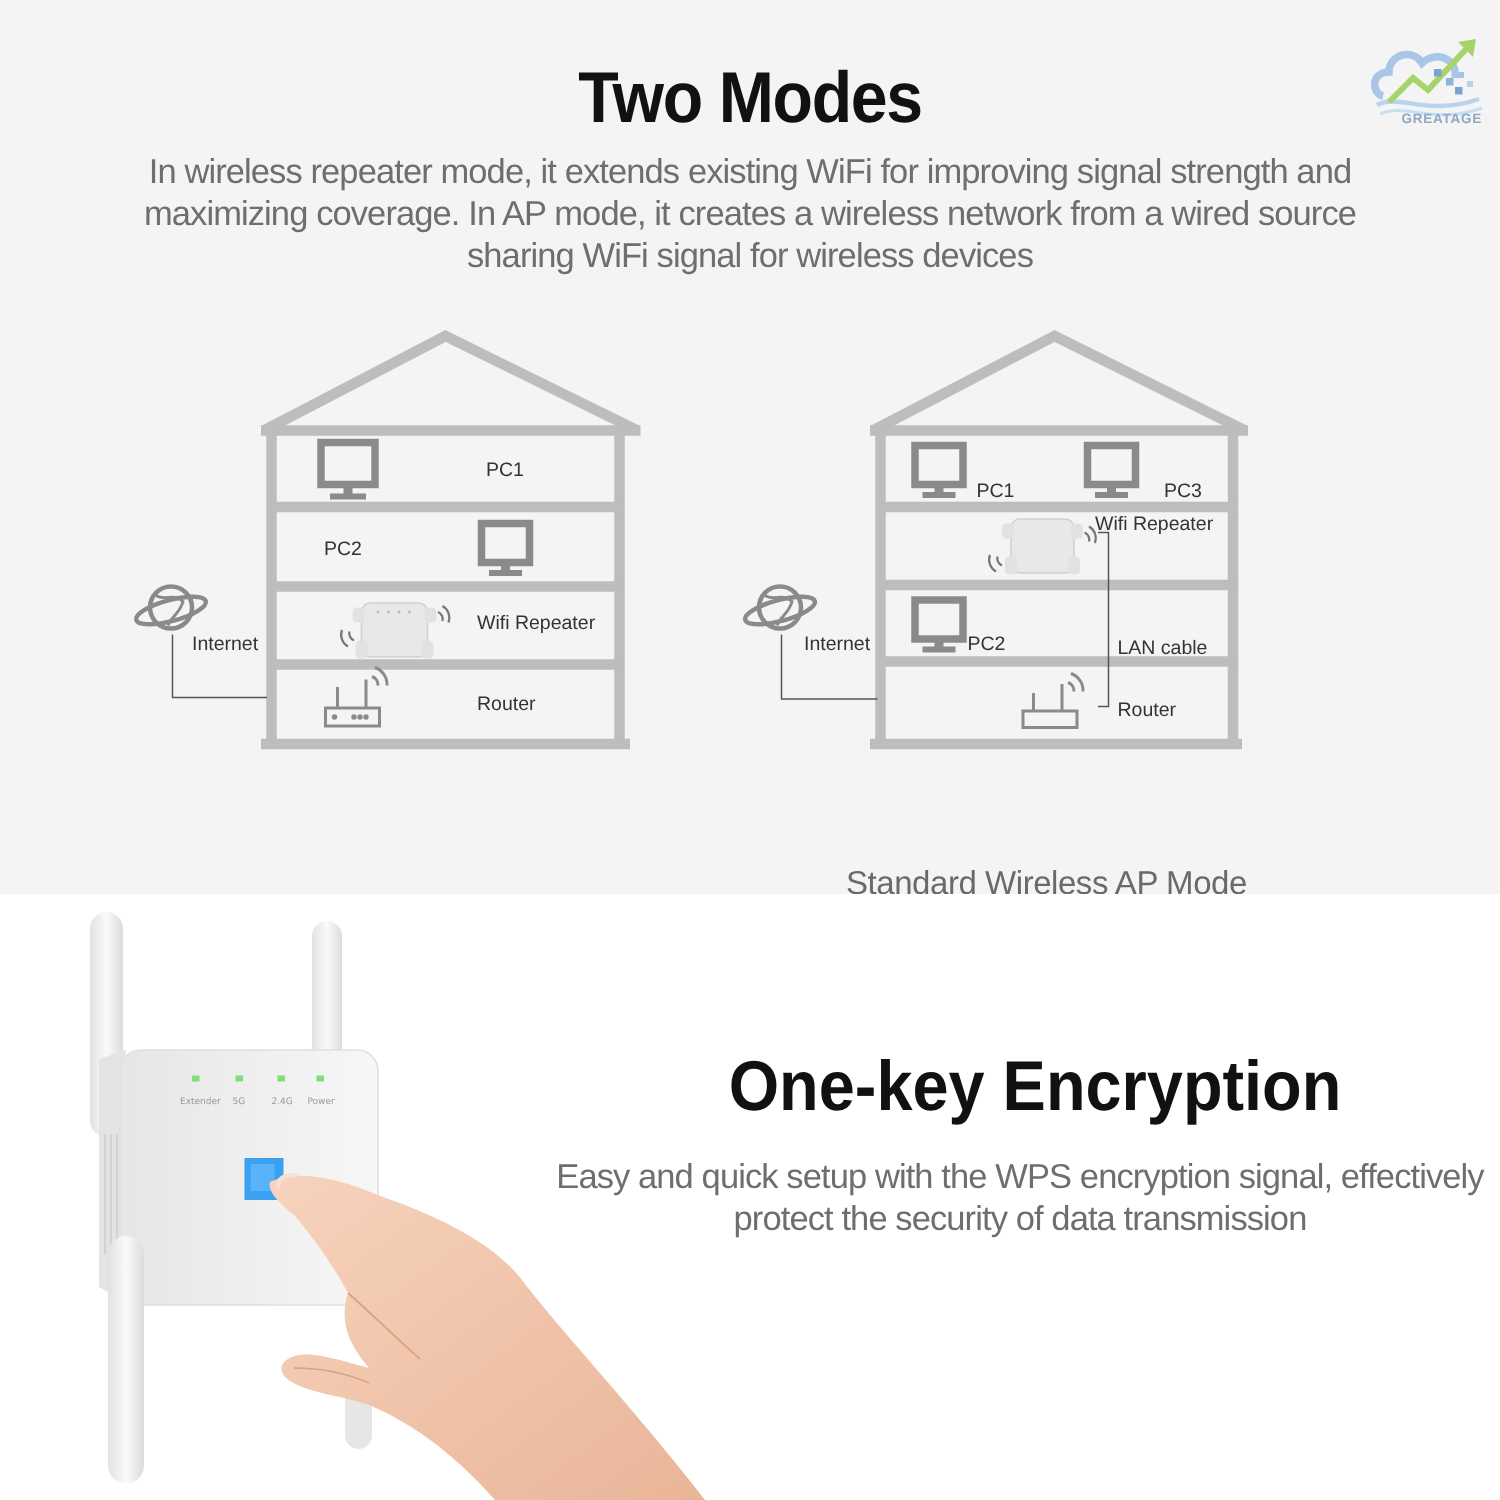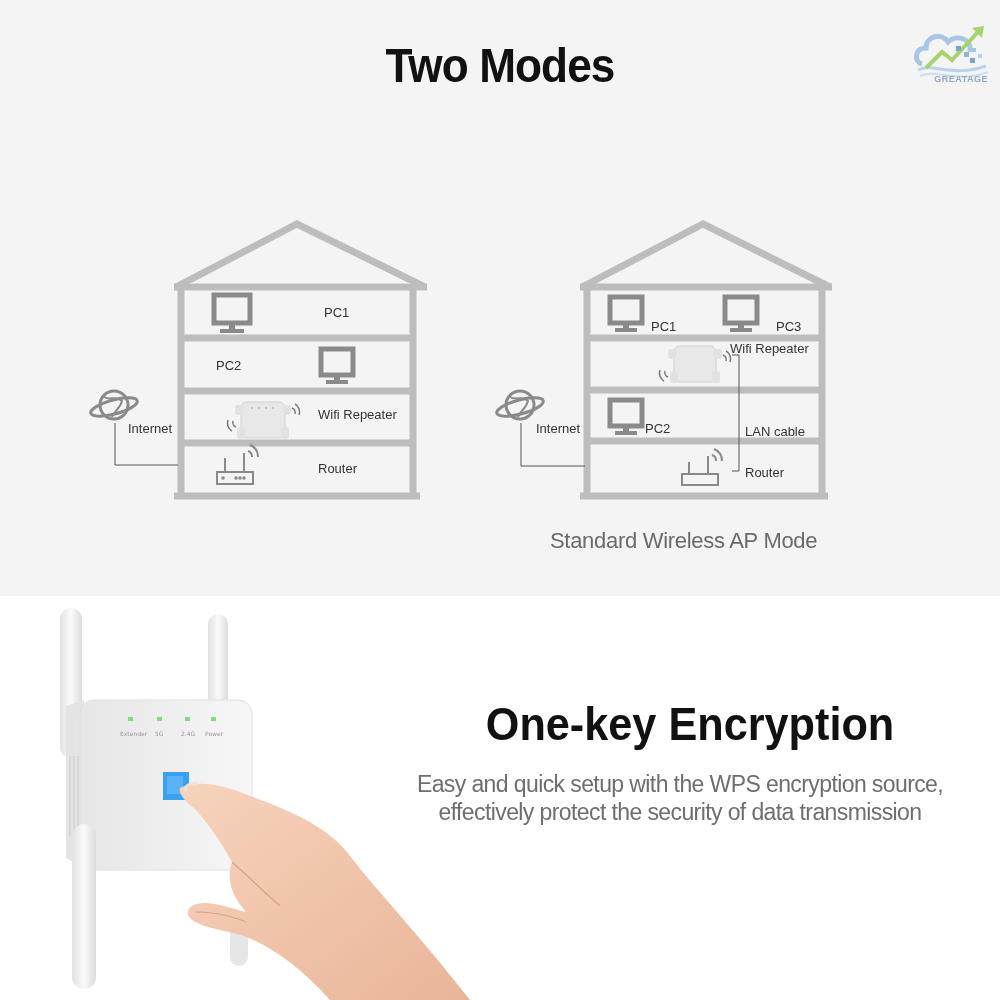--- a/index.html
+++ b/index.html
@@ -40,20 +40,21 @@
     <polygon points="60,6 72,4 70,16" fill="#a7d36b"></polygon>
     <rect x="44" y="24" width="5" height="5" fill="#7aa3d2"></rect>
     <rect x="52" y="30" width="5" height="5" fill="#8fb4dc"></rect>
     <rect x="60" y="26" width="4" height="4" fill="#a6c4e6"></rect>
     <rect x="58" y="36" width="5" height="5" fill="#7aa3d2"></rect>
     <rect x="66" y="32" width="4" height="4" fill="#b8d1ec"></rect>
   </svg>
   <div class="logo-text">GREATAGE</div>
 
   <div class="title t1">Two Modes</div>
+  <div class="desc d1">In wireless repeater mode, it extends existing WiFi for improving signal strength and maximizing coverage. In AP mode, it creates a wireless network from a wired source sharing WiFi signal for wireless devices</div>
 
   <div class="house" style="left:80px;">
     <svg width="420" height="290" viewBox="0 0 420 290">
       <g fill="none" stroke="#bdbdbd" stroke-width="7" stroke-linejoin="miter">
         <polyline points="96,72 217,9 345,72"></polyline>
         <line x1="94" y1="72" x2="347" y2="72"></line>
         <line x1="101" y1="72" x2="101" y2="282"></line>
         <line x1="333" y1="72" x2="333" y2="282"></line>
         <line x1="101" y1="123" x2="333" y2="123"></line>
         <line x1="101" y1="176" x2="333" y2="176"></line>
@@ -170,21 +171,21 @@
       </g>
     </svg>
     <div class="lbl" style="left:161px;top:104px;">PC1</div>
     <div class="lbl" style="left:286px;top:104px;">PC3</div>
     <div class="lbl" style="left:240px;top:126px;">Wifi Repeater</div>
     <div class="lbl" style="left:255px;top:209px;">LAN cable</div>
     <div class="lbl" style="left:155px;top:206px;">PC2</div>
     <div class="lbl" style="left:46px;top:206px;">Internet</div>
     <div class="lbl" style="left:255px;top:250px;">Router</div>
   </div>
-  <div class="mode-caption" style="left:550px;">Standard Wireless AP Mode</div>
+  <div class="mode-caption" style="left:564px;margin-top:48px;">Standard Wireless AP Mode</div>
 </div>
 
 <div class="bottom"></div>
 
 <svg class="product" viewBox="0 0 500 404">
   <defs>
     <linearGradient id="bodyG" x1="0" x2="1">
       <stop offset="0" stop-color="#e6e6e6"></stop>
       <stop offset="1" stop-color="#f7f7f7"></stop>
     </linearGradient>
@@ -230,13 +231,13 @@
   <rect x="72" y="228" width="24" height="165" rx="12" fill="url(#antG)"></rect>
   <rect x="230" y="320" width="18" height="50" rx="9" fill="#e6e6e6"></rect>
 
   <path d="M180 192 C196 184 222 188 250 200 C290 214 330 232 350 260 C378 296 420 340 470 404 L330 404 C300 370 270 350 244 340 C226 334 200 332 190 322 C182 312 196 304 214 308 C226 310 238 314 246 316 C232 300 226 284 232 266 C220 244 208 228 196 214 C186 206 178 198 180 192 Z" fill="url(#skinG)"></path>
   <path d="M186 196 C184 190 190 186 198 188" fill="none" stroke="#f5e0d4" stroke-width="3"></path>
   <path d="M232 266 C250 282 264 296 280 310" fill="none" stroke="#d9a285" stroke-width="1.2"></path>
   <path d="M196 316 C214 316 232 320 246 326" fill="none" stroke="#d9a285" stroke-width="1"></path>
 </svg>
 
 <div class="title t2" style="position:absolute;">One-key Encryption</div>
-<div class="desc d2" style="position:absolute;">Easy and quick setup with the WPS encryption source, effectively protect the security of data transmission</div>
+<div class="desc d2" style="position:absolute;">Easy and quick setup with the WPS encryption signal, effectively protect the security of data transmission</div>
 
 </body></html>

